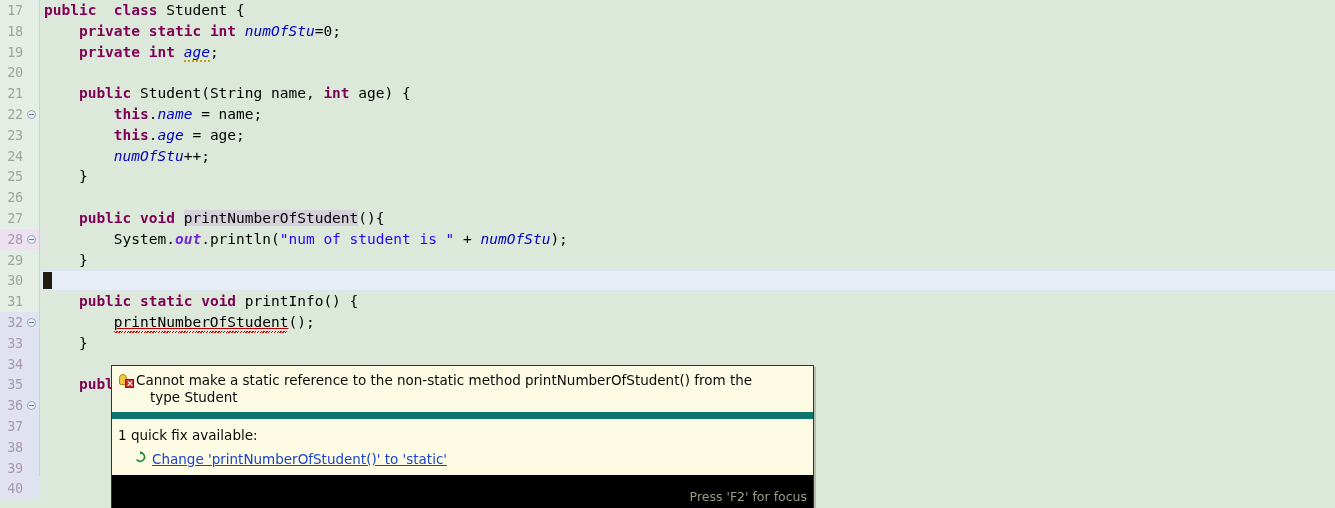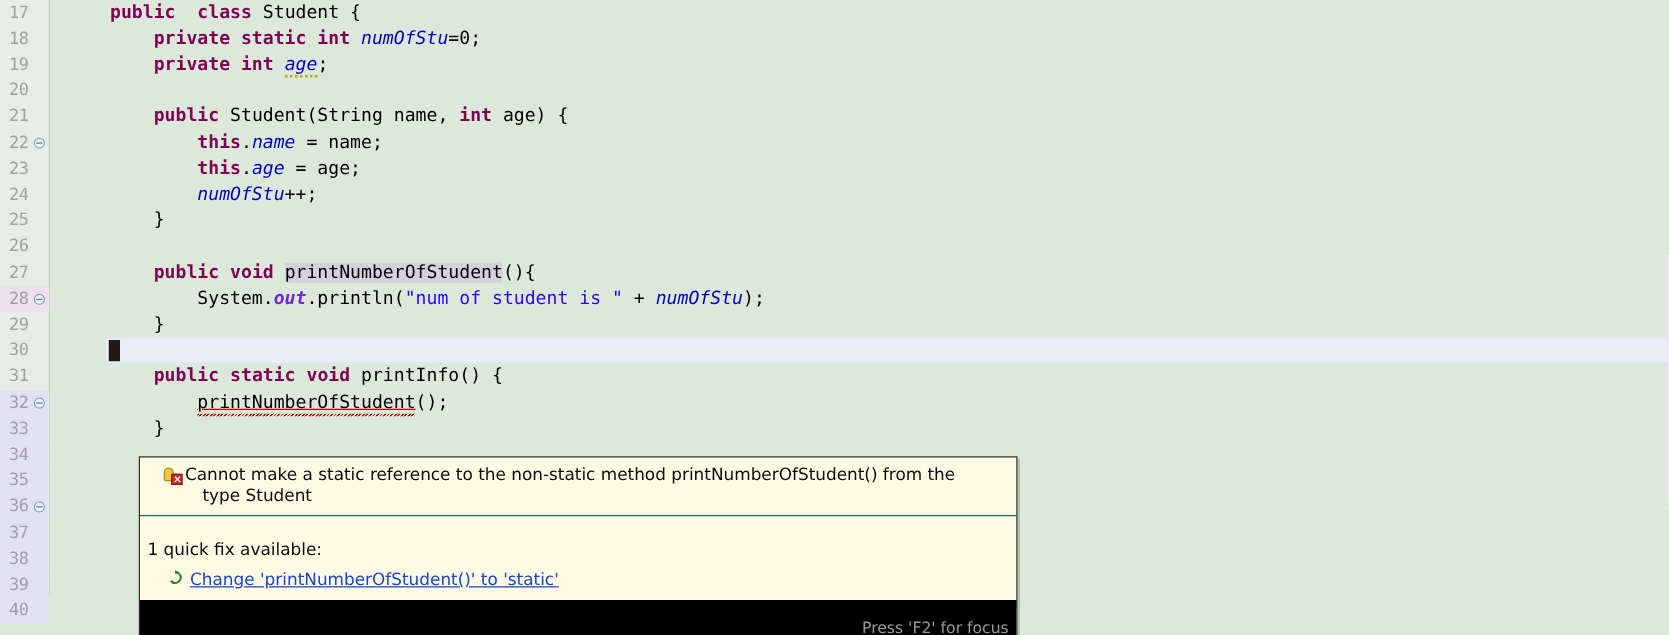--- a/index.html
+++ b/index.html
@@ -85,21 +85,20 @@
   .line {
     position: relative;
     height: 20.8px;
     line-height: 20.8px;
     white-space: pre;
     font-family: "DejaVu Sans Mono", "Liberation Mono", monospace;
     font-size: 14.5px;
     color: #000000;
     padding-left: 3px;
     box-sizing: border-box;
-    margin-left: 44px;
   }
   .line.current {
     background: #e7eef8;
     border-top: 1px solid #dbe4f0;
     border-bottom: 1px solid #dbe4f0;
     height: 20.8px;
     line-height: 19px;
   }
 
   
@@ -148,40 +147,39 @@
     background: #fdfbe3;
     border: 1px solid #34342c;
     box-sizing: border-box;
     z-index: 10;
     font-family: "DejaVu Sans", "Liberation Sans", sans-serif;
     box-shadow: 2px 2px 0 rgba(90,95,85,0.30);
   }
   .tt-msg {
     display: flex;
     align-items: flex-start;
-    padding: 6px 8px 7px 19px;
-    border-bottom: 1px solid #0f766e;
+    padding: 6px 8px 7px 7px;
+    border-bottom: 7px solid #0f766e;
   }
   .tt-msg-text {
     font-size: 13.5px;
     line-height: 16.5px;
     color: #0a0a0a;
     padding-left: 3px;
     text-indent: 0;
   }
   .tt-msg-text .l2 { display: block; padding-left: 14px; }
   .tt-body {
     padding: 7px 8px 8px 6px;
   }
   .tt-avail {
     font-size: 13.5px;
     color: #0a0a0a;
     line-height: 18px;
     padding-bottom: 7px;
-    margin-top: 11px;
   }
   .tt-fix {
     display: flex;
     padding-left: 16px;
   }
   .tt-fix-label {
     font-size: 13.5px;
     color: #1a44cc;
     text-decoration: underline;
     margin-left: 6px;

